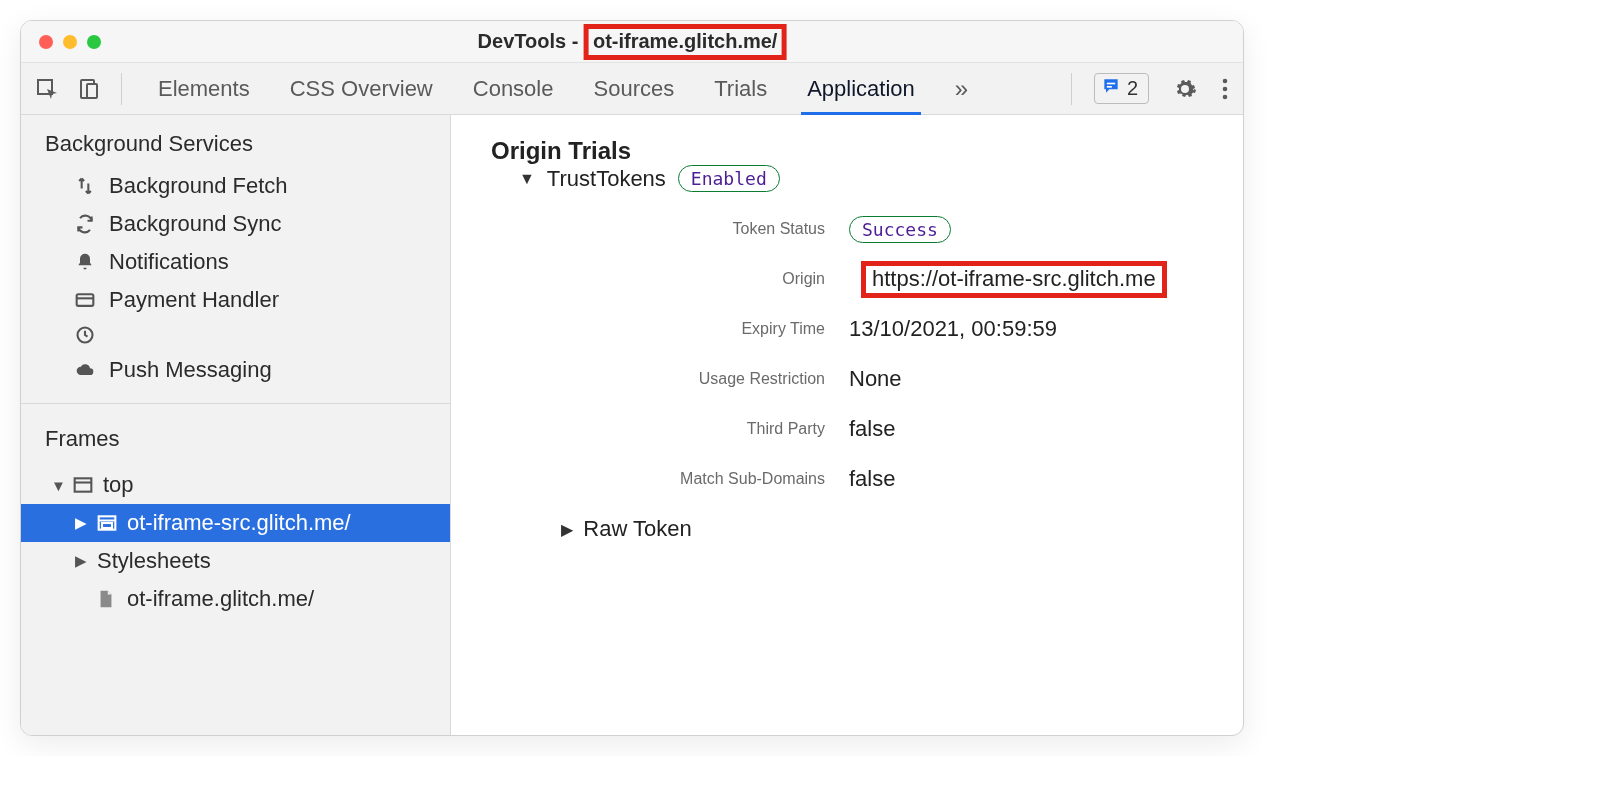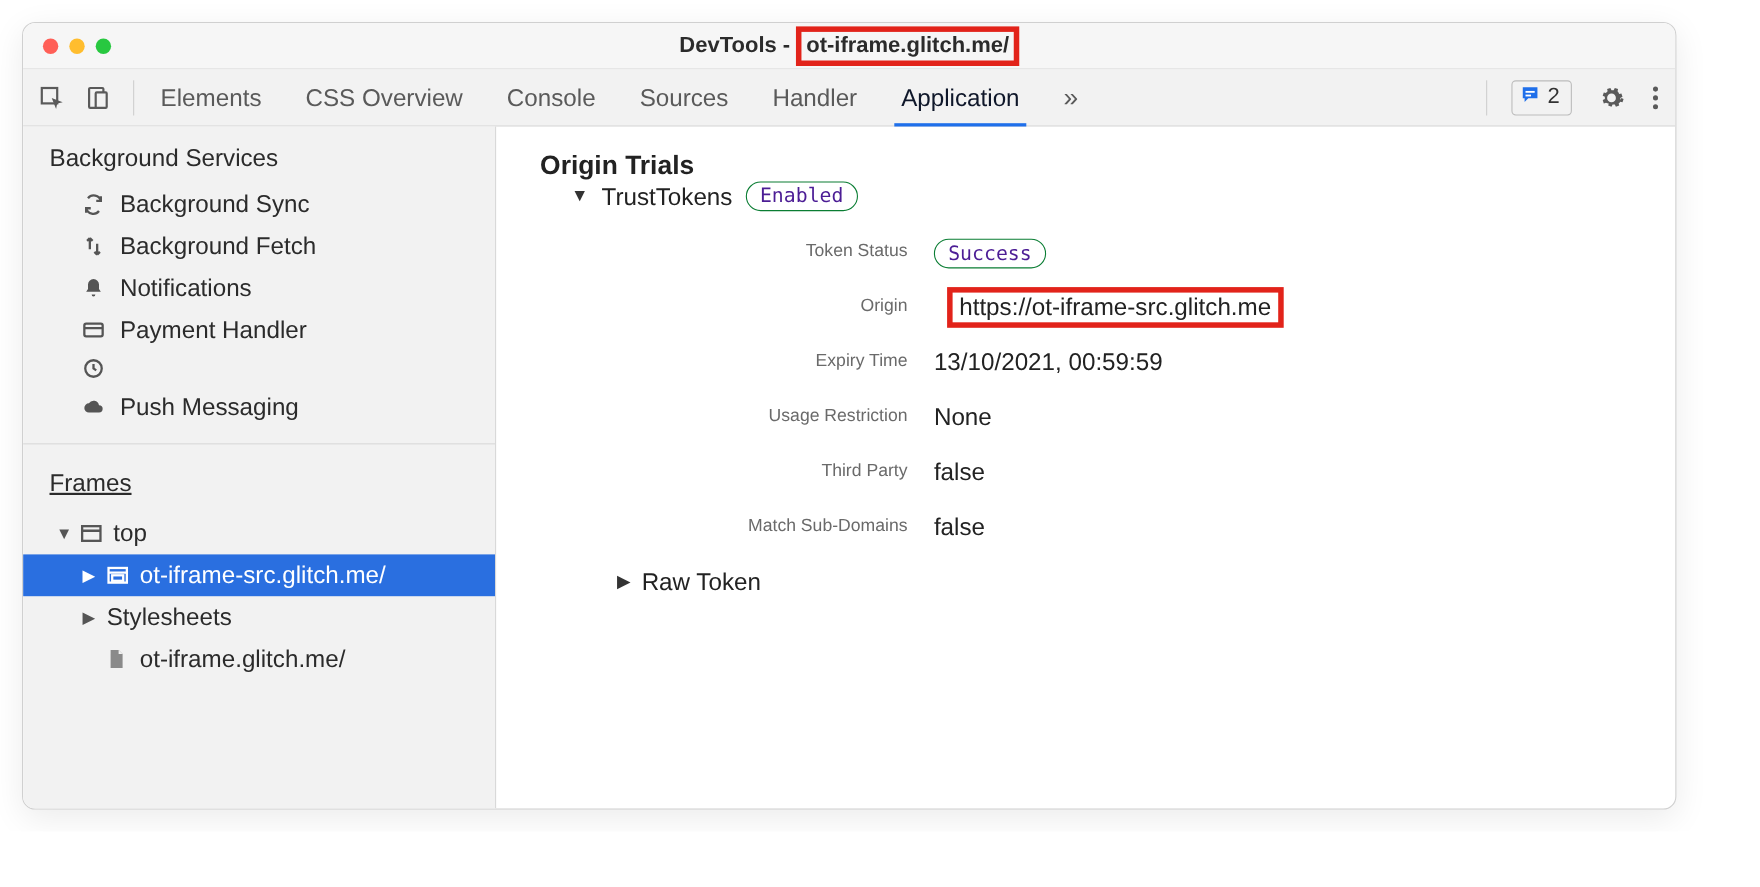--- a/index.html
+++ b/index.html
@@ -2,21 +2,21 @@
 <html><head>
 <meta charset="utf-8">
 <style>
   * { box-sizing: border-box; margin: 0; padding: 0; }
   body {
     font-family: -apple-system, BlinkMacSystemFont, "Segoe UI", Helvetica, Arial, sans-serif;
     background: #fff;
     padding: 20px;
   }
   .window {
-    width: 1504px;
+    width: 1224px;
     border: 1px solid #d0d0d0;
     border-radius: 12px;
     overflow: hidden;
     box-shadow: 0 8px 30px rgba(0,0,0,0.08);
     background: #fff;
   }
   
   .titlebar {
     height: 42px;
     background: #f6f6f6;
@@ -50,21 +50,21 @@
     line-height: 1.2;
   }
   
   .toolbar {
     height: 52px;
     background: #f2f2f2;
     border-bottom: 1px solid #d9d9d9;
     display: flex;
     align-items: center;
     padding: 0 14px;
-    gap: 0;
+    gap: 12px;
   }
   .toolbar-left {
     display: flex;
     align-items: center;
     gap: 18px;
     padding-right: 20px;
     border-right: 1px solid #cfcfcf;
     height: 32px;
   }
   .tb-icon { color: #5a5a5a; display:flex; align-items:center; justify-content:center; }
@@ -255,21 +255,21 @@
             <rect x="4" y="3" width="13" height="18" rx="1"></rect>
             <rect x="10" y="7" width="10" height="14" rx="1" fill="#f2f2f2"></rect>
           </svg>
       </span>
     </div>
     <div class="tabs">
       <div class="tab">Elements</div>
       <div class="tab">CSS Overview</div>
       <div class="tab">Console</div>
       <div class="tab">Sources</div>
-      <div class="tab">Handler</div>
+      <div class="tab">Trials</div>
       <div class="tab active">Application</div>
       <div class="tab" style="font-size:24px;color:#5a5a5a;">»</div>
     </div>
     <div class="toolbar-right">
       <div class="msg-badge">
         <span>
           <svg width="20" height="20" viewBox="0 0 24 24" fill="#1f6fea">
               <path d="M4 4h16v12H10l-4 4v-4H4z"></path>
               <rect x="7" y="8" width="10" height="2" fill="#fff"></rect>
               <rect x="7" y="12" width="6" height="2" fill="#fff"></rect>
@@ -293,34 +293,34 @@
   </div>
 
   <div class="main">
 
     <div class="sidebar">
       <div class="side-section-title">Background Services</div>
       <div class="side-list">
         <div class="side-item">
           <span class="icon">
               <svg width="20" height="20" viewBox="0 0 24 24" fill="none" stroke="#555" stroke-width="2.5">
+                <path d="M8 3v12M8 3l-3 3M8 3l3 3"></path>
+                <path d="M16 21V9M16 21l-3-3M16 21l3-3"></path>
+              </svg>
+            </span>
+          <span>Background Fetch</span>
+        </div>
+        <div class="side-item">
+          <span class="icon">
+              <svg width="20" height="20" viewBox="0 0 24 24" fill="none" stroke="#555" stroke-width="2.5">
                 <path d="M20 8A8 8 0 006 5M4 16a8 8 0 0014 3"></path>
                 <path d="M20 3v5h-5M4 21v-5h5"></path>
               </svg>
             </span>
           <span>Background Sync</span>
-        </div>
-        <div class="side-item">
-          <span class="icon">
-              <svg width="20" height="20" viewBox="0 0 24 24" fill="none" stroke="#555" stroke-width="2.5">
-                <path d="M8 3v12M8 3l-3 3M8 3l3 3"></path>
-                <path d="M16 21V9M16 21l-3-3M16 21l3-3"></path>
-              </svg>
-            </span>
-          <span>Background Fetch</span>
         </div>
         <div class="side-item">
           <span class="icon">
               <svg width="20" height="20" viewBox="0 0 24 24" fill="#555">
                 <path d="M12 2a6 6 0 00-6 6v5l-2 3h16l-2-3V8a6 6 0 00-6-6zM10 19a2 2 0 104 0z"></path>
               </svg>
             </span>
           <span>Notifications</span>
         </div>
         <div class="side-item">
@@ -344,21 +344,21 @@
           <span class="icon">
               <svg width="20" height="20" viewBox="0 0 24 24" fill="#555">
                 <path d="M7 18a5 5 0 010-10 6 6 0 0111 2 4 4 0 010 8H7z"></path>
               </svg>
             </span>
           <span>Push Messaging</span>
         </div>
       </div>
       <div class="divider"></div>
       <div class="frames-section">
-        <div class="side-section-title" style="padding-top:12px;text-decoration:underline;">Frames</div>
+        <div class="side-section-title" style="padding-top:12px;">Frames</div>
         <div class="tree">
           <div class="tree-row">
             <span class="disclosure">▼</span>
             <span class="tree-icon">
                 <svg width="20" height="18" viewBox="0 0 24 20" fill="none" stroke="#555" stroke-width="2.5">
                   <rect x="2" y="2" width="20" height="16"></rect>
                   <line x1="2" y1="7" x2="22" y2="7"></line>
                 </svg>
               </span>
             <span>top</span>

